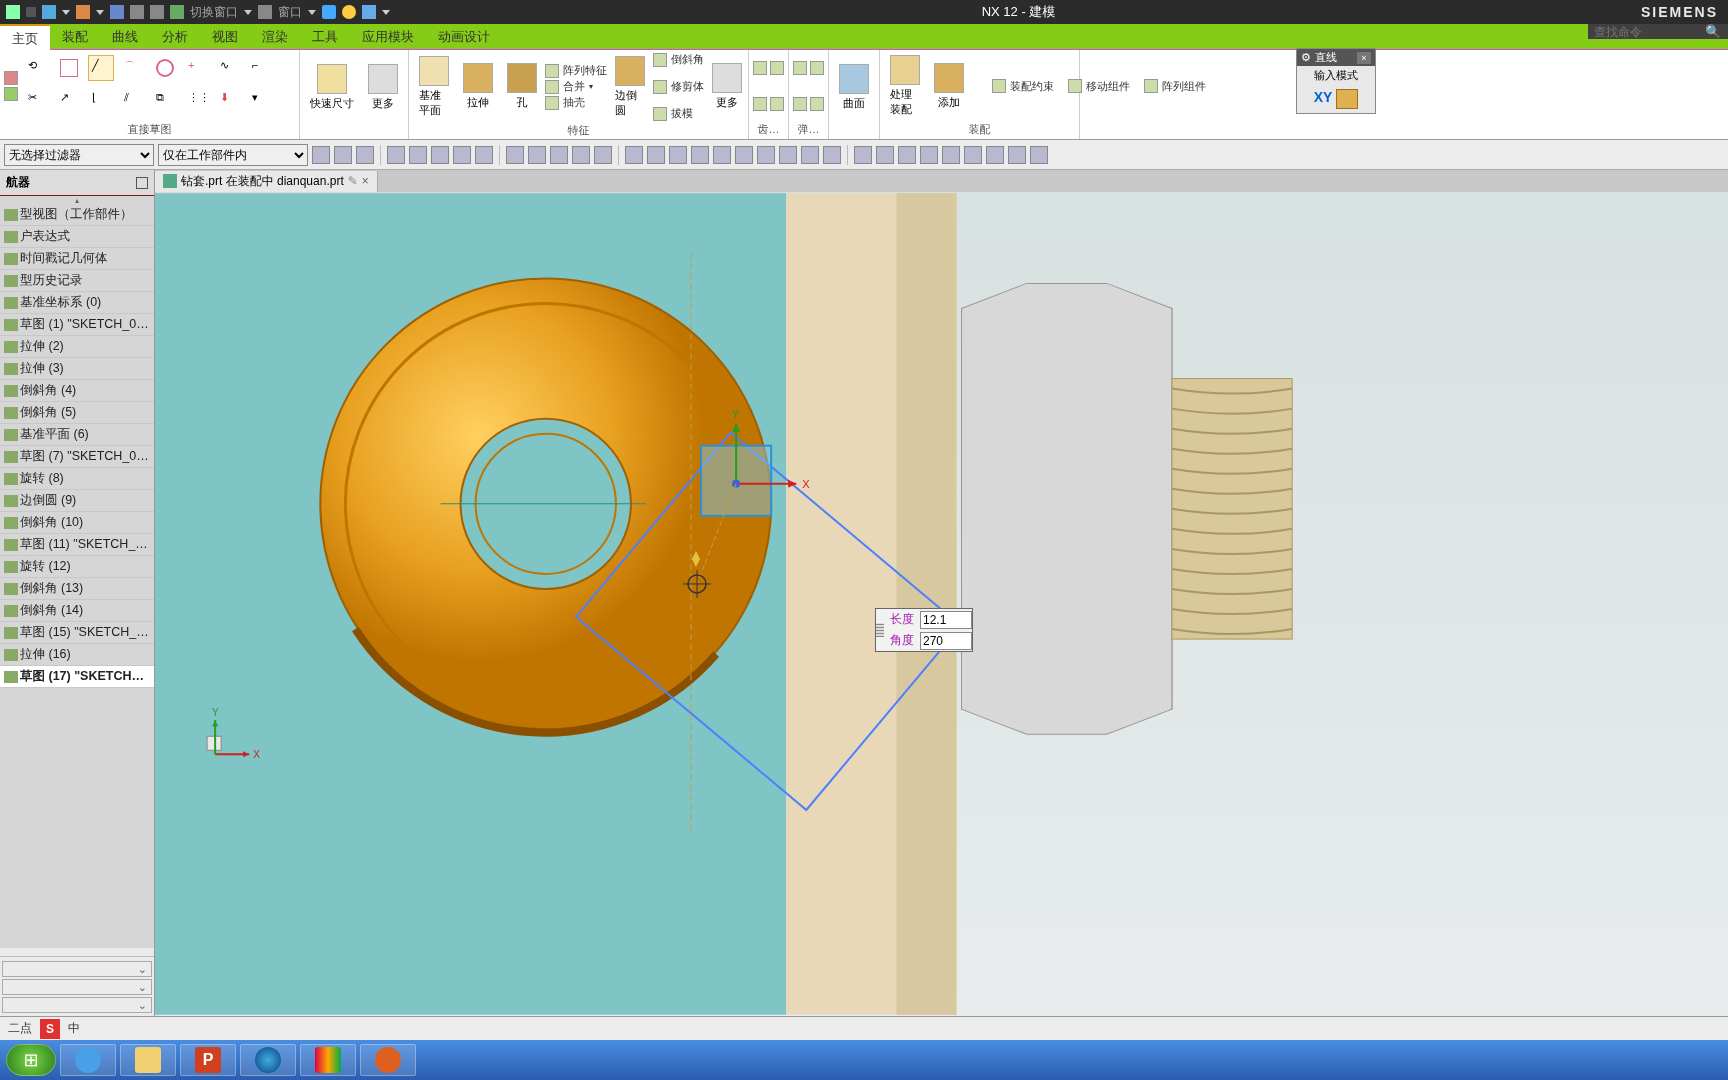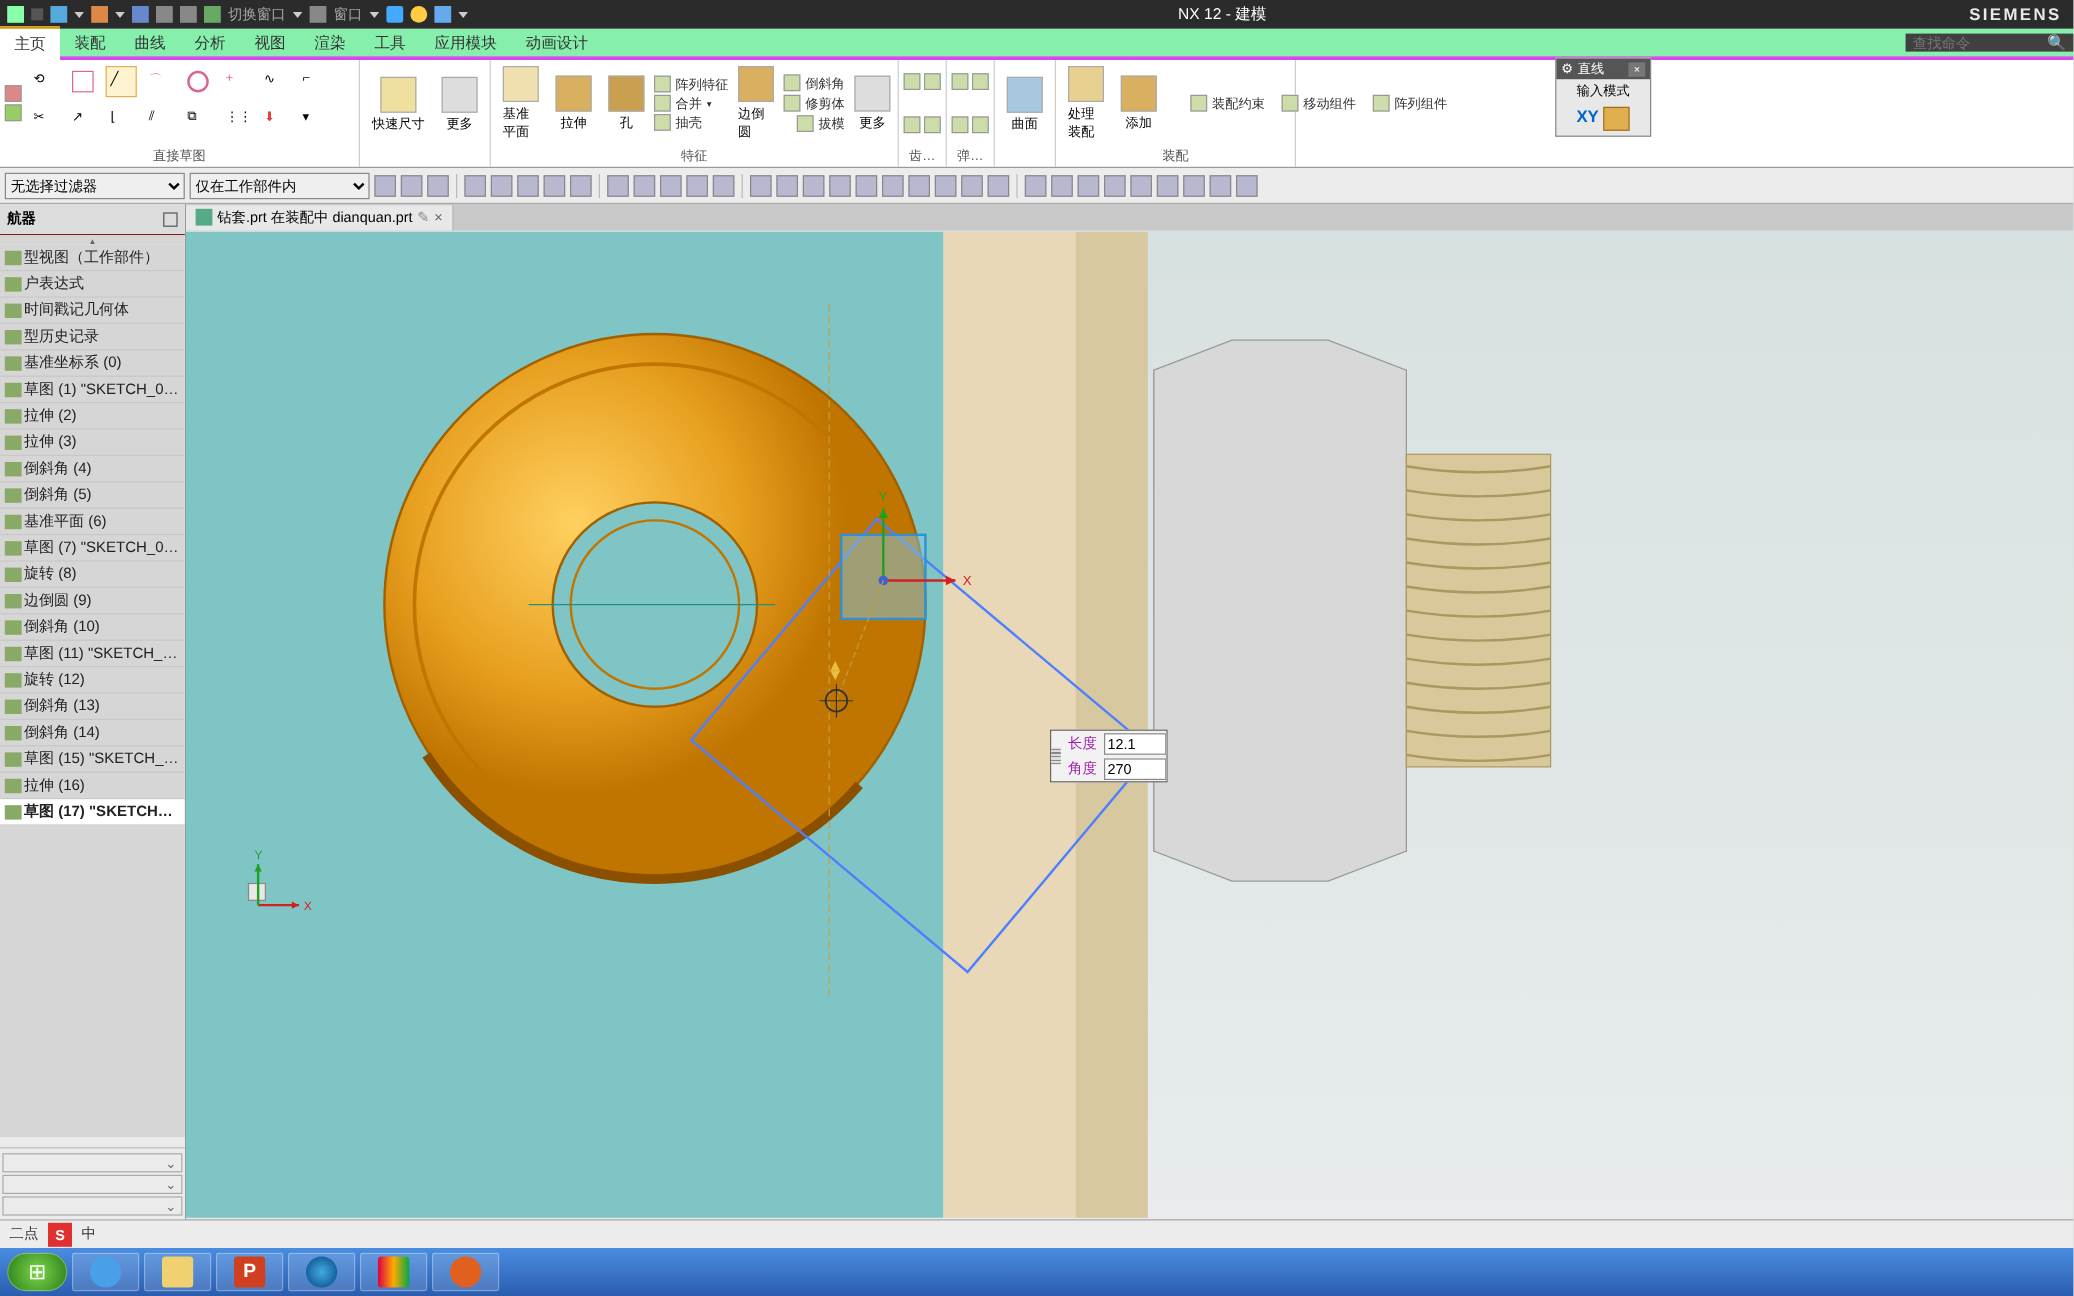--- a/index.html
+++ b/index.html
@@ -8,21 +8,21 @@
 
 .titlebar { background: #2b2b2b; color: #fff; height: 24px; display: flex; align-items: center; font-size: 12px; }
 .titlebar .qat { display: flex; gap: 6px; padding: 0 6px; align-items: center; }
 .titlebar .qat-icon { width: 14px; height: 14px; background: #888; display: inline-block; }
 .titlebar .title { flex: 1; text-align: center; font-size: 13px; }
 .titlebar .brand { padding-right: 10px; font-weight: bold; letter-spacing: 2px; font-size: 14px; color:#e8e8e8; }
 .qat-text { color:#a3a3a3; font-size:12px; }
 .small-btn { width:10px; height:10px; display:inline-block; }
 
 
-.menubar { background: #86efac; height: 26px; display: flex; align-items: center; font-size: 13px; border-bottom:3px solid #d946ef; }
+.menubar { background: #84cc16; height: 26px; display: flex; align-items: flex-start; font-size: 13px; border-bottom:1px solid #d946ef; }
 .menubar .tab { padding: 4px 12px; cursor: pointer; color:#333; }
 .menubar .tab.active { background: #fff; border-top: 2px solid #d69b00; }
 .menubar .search { margin-left: auto; background:#404040; width: 140px; display:flex; align-items:center; padding:0 6px; }
 .menubar .search input { background:transparent; border:none; color:#aaa; font-size:12px; width:100px; outline:none;}
 .search-icon { color:#aaa; font-size:13px; margin-left:auto; }
 
 
 .ribbon { background: #fff; height: 90px; display: flex; align-items: stretch; border-bottom: 1px solid #999; font-size: 11px; }
 .ribbon-group { border-right: 1px solid #ccc; display: flex; flex-direction: column; padding: 2px 4px; }
 .ribbon-group .controls { flex: 1; display: flex; align-items: center; gap: 2px; }
@@ -247,21 +247,21 @@
           </div>
         <div class="mini-row">
             <span class="mini-ico"></span>
             <span>抽壳</span>
           </div>
       </div>
       <div class="rbtn">
           <span class="ico" style="background:#d8b060;"></span>
           <span>边倒圆</span>
         </div>
-      <div style="display:flex;flex-direction:column;gap:2px;align-items:flex-end;">
+      <div style="display:flex;flex-direction:column;gap:12px;">
         <div class="mini-row">
             <span class="mini-ico"></span>
             <span>倒斜角</span>
           </div>
         <div class="mini-row">
             <span class="mini-ico"></span>
             <span>修剪体</span>
           </div>
         <div class="mini-row">
             <span class="mini-ico"></span>

